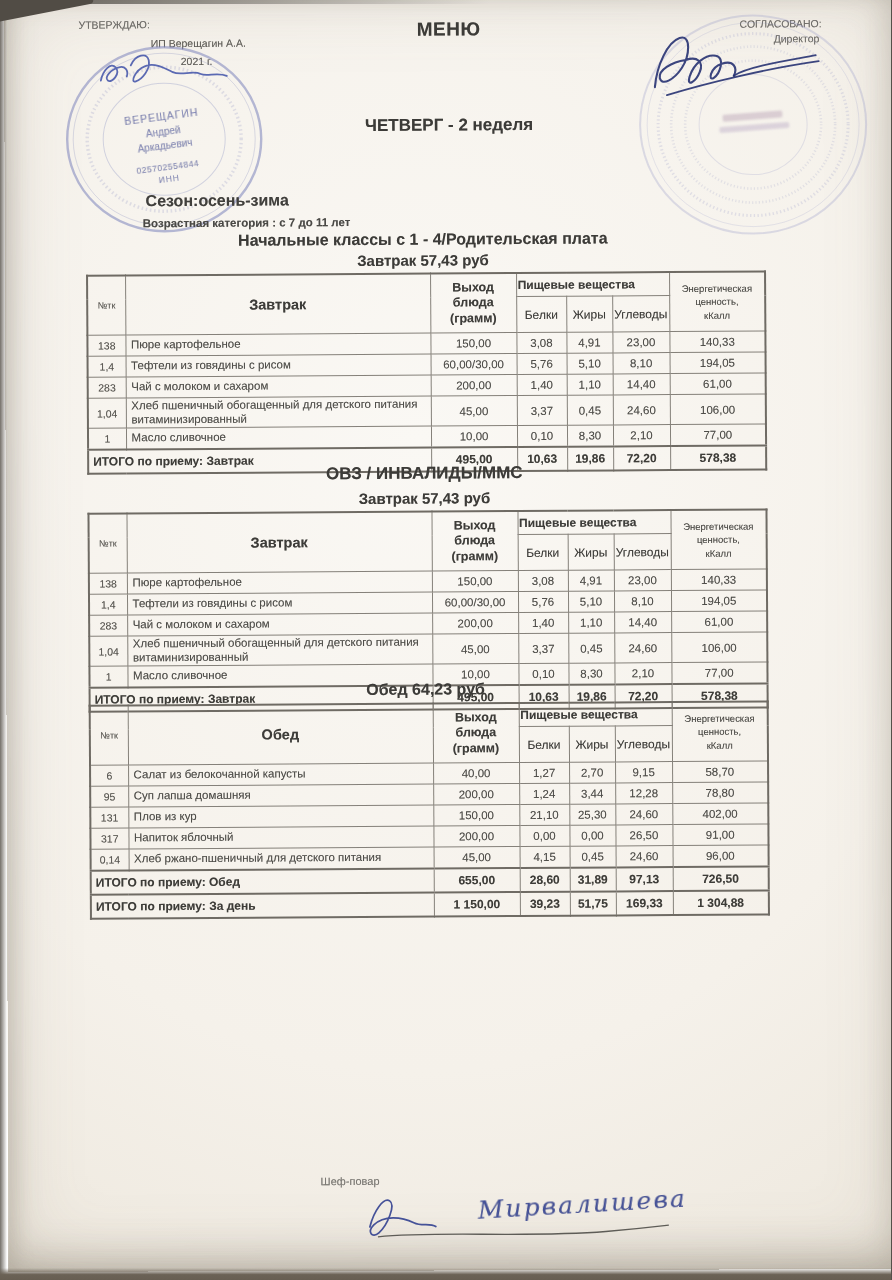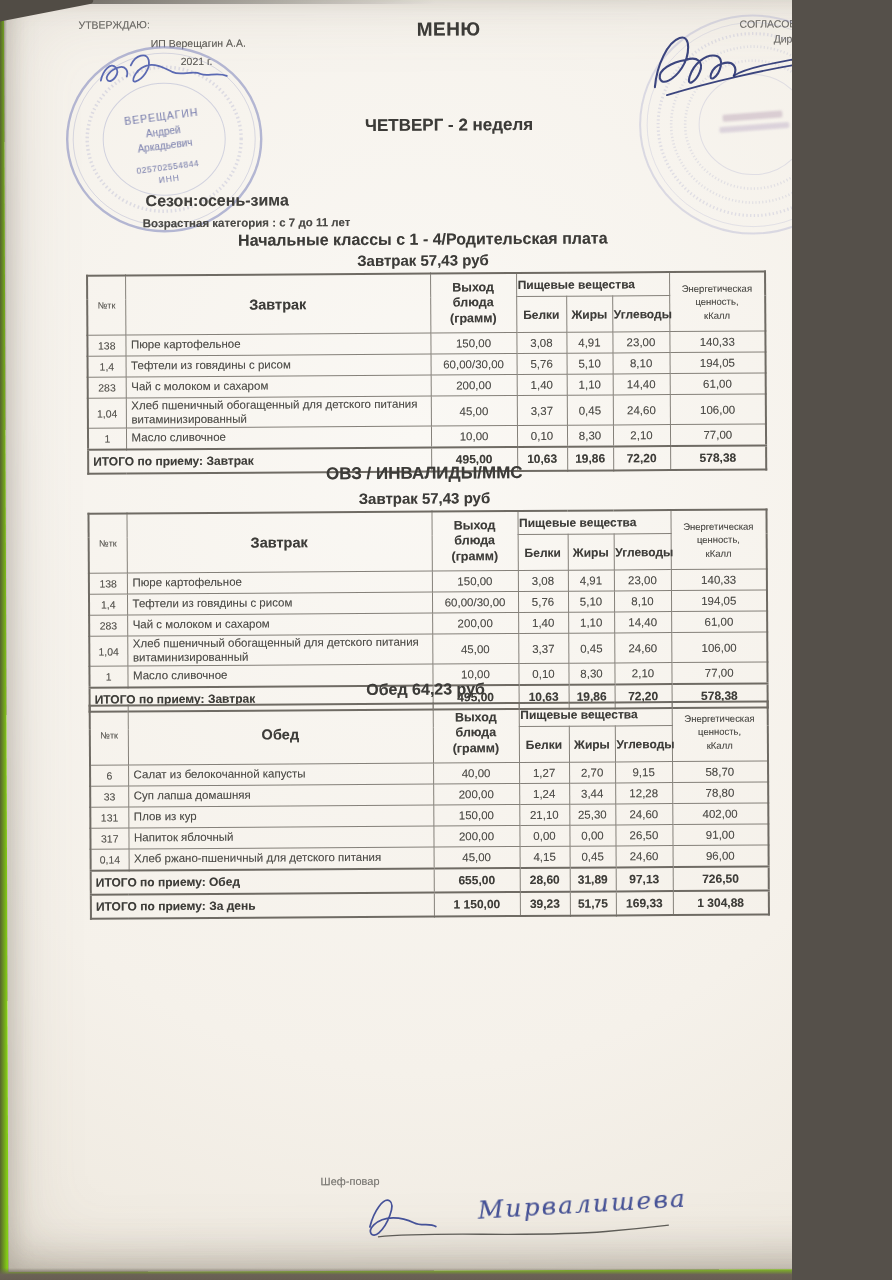--- a/index.html
+++ b/index.html
@@ -1,16 +1,16 @@
 <!DOCTYPE html>
 <html lang="ru"><head>
 <meta charset="utf-8">
 <style>
   html,body{margin:0;padding:0;background:#55504a;}
-  .photo{position:relative;width:792px;height:1280px;overflow:hidden;background:#84cc16;
+  .photo{position:relative;width:891px;height:1280px;overflow:hidden;background:#ffffff;
     font-family:"Liberation Sans","DejaVu Sans",sans-serif;}
   .paper{position:absolute;left:4px;top:-4px;width:896px;height:1276px;
     transform:rotate(-0.2deg);transform-origin:top left;
     background:radial-gradient(ellipse 120% 95% at 46% 35%, #faf8f4 0%, #f5f1ea 52%, #ece6db 86%, #e2dbcd 100%);
     box-shadow:inset 0 0 80px rgba(115,104,88,0.18), inset -14px 0 32px rgba(115,104,88,0.16),
                inset 0 -18px 36px rgba(105,96,80,0.20), inset 8px 0 18px rgba(115,104,88,0.12);}
   .tilt{position:absolute;inset:0;transform:rotate(-0.15deg);color:#454441;
     text-shadow:0 0 0.6px rgba(90,88,84,0.45);}
   .edge-left{position:absolute;left:0;top:0;width:7px;height:100%;
     background:linear-gradient(to right, rgba(70,64,55,0.75), rgba(70,64,55,0));z-index:6;}
@@ -33,21 +33,21 @@
   .sec-head-lg{font-size:17px;font-weight:bold;color:#3c3b38;}
   .price-line{font-size:15px;font-weight:bold;color:#3c3b38;}
 
   table.menu{position:absolute;left:82px;width:678px;border-collapse:collapse;table-layout:fixed;
     border:2px solid #6f6b64;}
   table.menu th, table.menu td{border:1px solid #85817a;vertical-align:middle;}
   th.th-num{font-size:9px;font-weight:normal;color:#5d5b56;text-align:center;}
   th.th-meal{font-size:14.5px;font-weight:bold;color:#3d3c39;text-align:center;}
   th.th-out{font-size:12.5px;font-weight:bold;color:#3d3c39;text-align:center;line-height:1.25;padding:0 6px;}
   th.th-group{font-size:12px;font-weight:bold;color:#3d3c39;text-align:left;height:20px;}
-  th.th-sub{font-size:12px;font-weight:bold;color:#3d3c39;text-align:center;height:33px;}
+  th.th-sub{font-size:12px;font-weight:normal;color:#3d3c39;text-align:center;height:33px;}
   th.th-energy{font-size:9.5px;font-weight:normal;color:#4c4b47;text-align:center;line-height:1.4;padding:0 12px;}
   td{font-size:11.5px;color:#4e4d49;height:18px;padding:1px 3px;}
   td.c-num{text-align:center;font-size:10.5px;color:#585651;}
   td.c-name{text-align:left;padding-left:5px;line-height:1.18;}
   td.c-val{text-align:center;}
   tr.total-row td{font-weight:bold;font-size:12px;color:#3d3c38;height:20px;border-top:2px solid #6f6b64;}
   td.c-total-label{text-align:left;padding-left:4px;}
 
   .stamp-svg{position:absolute;pointer-events:none;}
   .sig-svg{position:absolute;pointer-events:none;}
@@ -334,21 +334,21 @@
               <td class="c-num">6</td>
               <td class="c-name">Салат из белокочанной капусты</td>
               <td class="c-val">40,00</td>
               <td class="c-val">1,27</td>
               <td class="c-val">2,70</td>
               <td class="c-val">9,15</td>
               <td class="c-val">58,70</td>
             </tr>
 
             <tr>
-              <td class="c-num">33</td>
+              <td class="c-num">95</td>
               <td class="c-name">Суп лапша домашняя</td>
               <td class="c-val">200,00</td>
               <td class="c-val">1,24</td>
               <td class="c-val">3,44</td>
               <td class="c-val">12,28</td>
               <td class="c-val">78,80</td>
             </tr>
 
             <tr>
               <td class="c-num">131</td>

